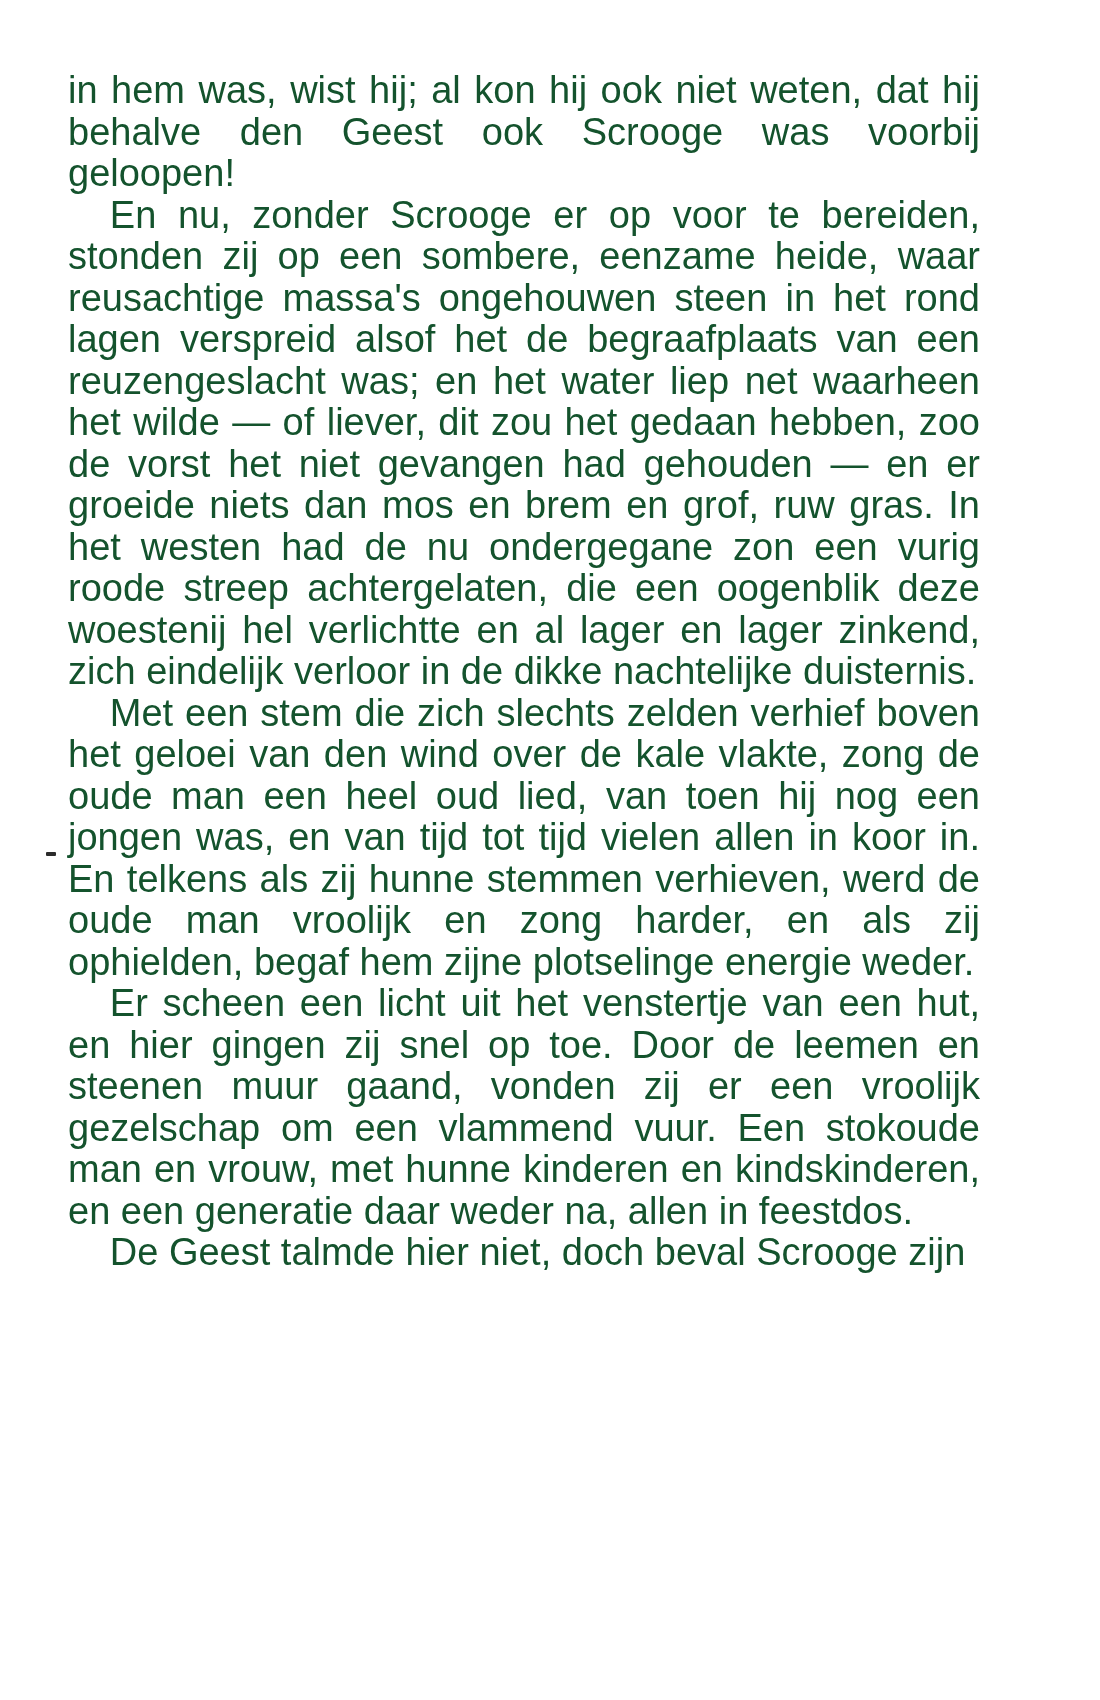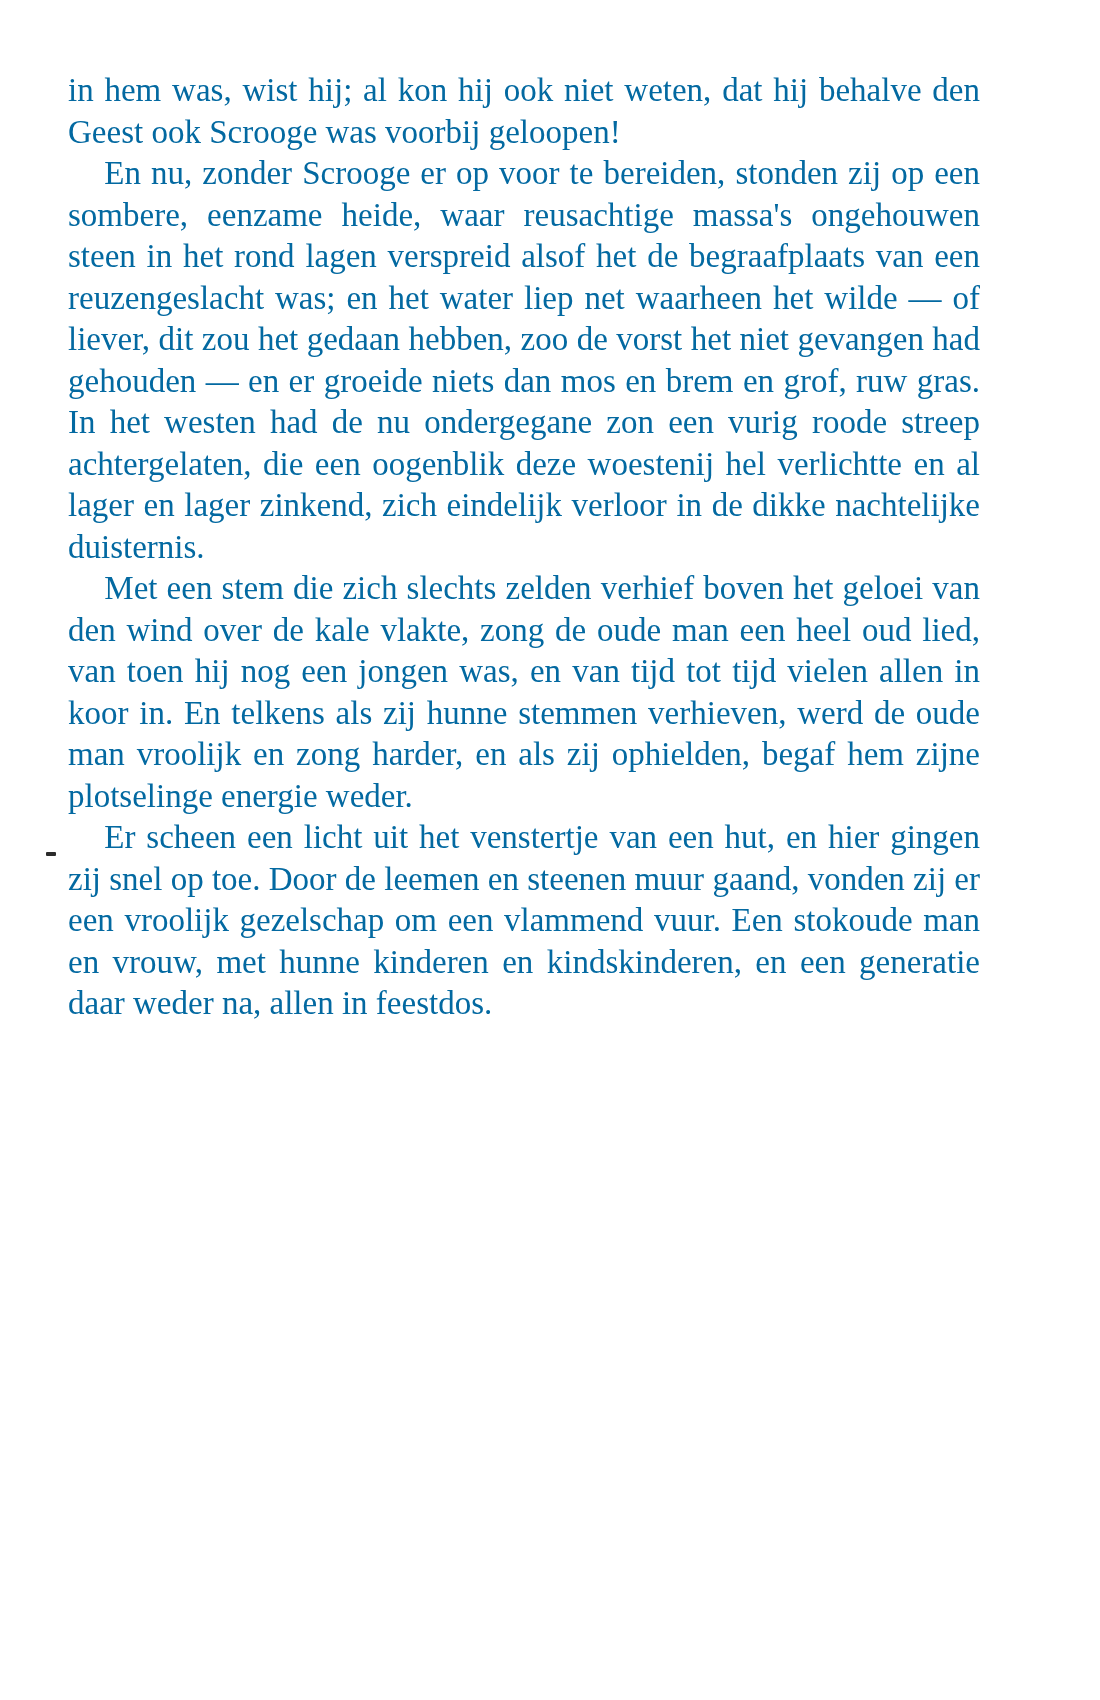--- a/index.html
+++ b/index.html
@@ -22,26 +22,26 @@
   }
   .page-number {
     font-family: "DejaVu Sans", sans-serif;
     font-weight: bold;
     font-size: 26px;
     letter-spacing: 0px;
     margin: 0 0 60px 0;
     color: #111;
   }
   .body-text {
-    font-family: Liberation Serif, serif;
-    font-size: 33px;
+    font-family: Liberation Sans, sans-serif;
+    font-size: 38px;
     line-height: 41.5px;
     text-align: justify;
     text-justify: inter-word;
-    color: #0369a1;
+    color: #14532d;
     -webkit-font-smoothing: none;
   }
   .para {
     margin: 0;
     text-indent: 0;
   }
   .para + .para {
     text-indent: 1.1em;
   }
   .margin-mark {
@@ -60,15 +60,16 @@
 <div class="page">
 
 
   <div class="margin-mark"></div>
 
   <div class="body-text">
     <p class="para">in hem was, wist hij; al kon hij ook niet weten, dat hij behalve den Geest ook Scrooge was voorbij geloopen!</p>
     <p class="para">En nu, zonder Scrooge er op voor te bereiden, stonden zij op een sombere, eenzame heide, waar reusachtige massa's ongehouwen steen in het rond lagen verspreid alsof het de begraafplaats van een reuzengeslacht was; en het water liep net waarheen het wilde — of liever, dit zou het gedaan hebben, zoo de vorst het niet gevangen had gehouden — en er groeide niets dan mos en brem en grof, ruw gras. In het westen had de nu ondergegane zon een vurig roode streep achtergelaten, die een oogenblik deze woestenij hel verlichtte en al lager en lager zinkend, zich eindelijk verloor in de dikke nachtelijke duisternis.</p>
     <p class="para">Met een stem die zich slechts zelden verhief boven het geloei van den wind over de kale vlakte, zong de oude man een heel oud lied, van toen hij nog een jongen was, en van tijd tot tijd vielen allen in koor in. En telkens als zij hunne stemmen verhieven, werd de oude man vroolijk en zong harder, en als zij ophielden, begaf hem zijne plotselinge energie weder.</p>
     <p class="para">Er scheen een licht uit het venstertje van een hut, en hier gingen zij snel op toe. Door de leemen en steenen muur gaand, vonden zij er een vroolijk gezelschap om een vlammend vuur. Een stokoude man en vrouw, met hunne kinderen en kindskinderen, en een generatie daar weder na, allen in feestdos.</p>
+    <p class="para">De Geest talmde hier niet, doch beval Scrooge zijn</p>
   </div>
 
 </div>
 
 </body></html>

